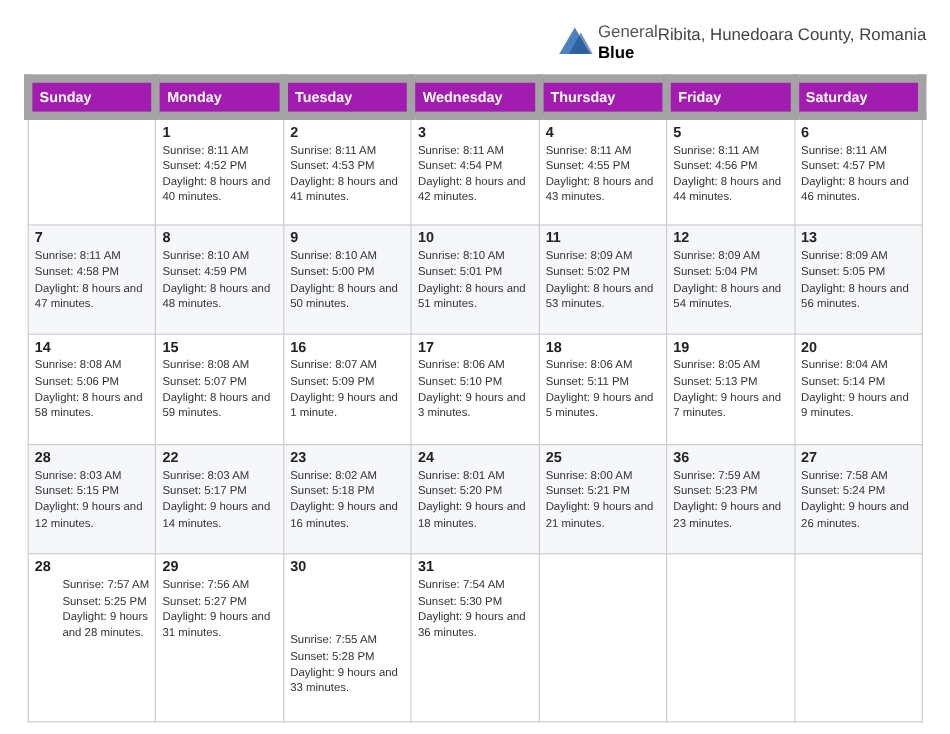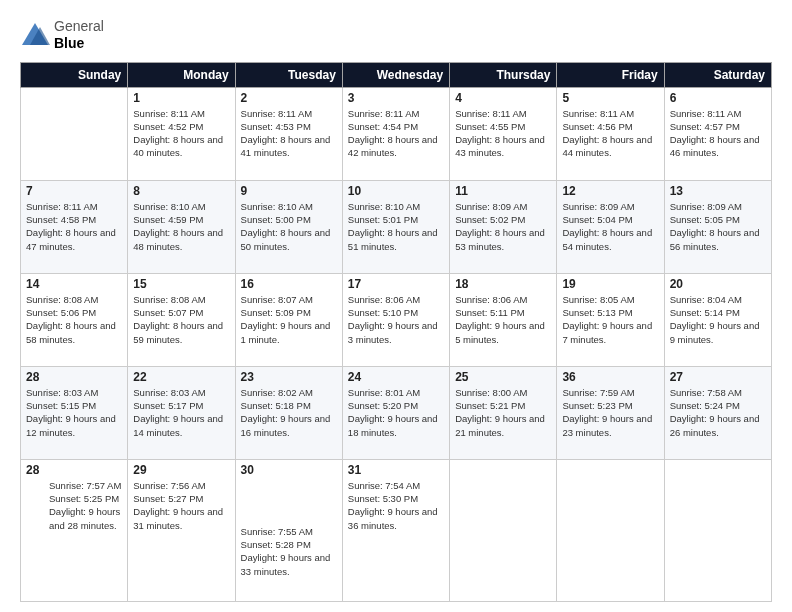--- a/index.html
+++ b/index.html
@@ -12,21 +12,21 @@
     }
     .page {
       width: 792px;
       height: 612px;
       padding: 18px 20px 10px 20px;
       display: flex;
       flex-direction: column;
     }
     .header {
       display: flex;
-      justify-content: flex-start;
+      justify-content: flex-end;
       align-items: flex-start;
       margin-bottom: 10px;
     }
     .logo {
       display: flex;
       align-items: center;
       gap: 4px;
     }
     .logo-text {
       font-size: 14px;
@@ -52,27 +52,27 @@
       color: #444;
       margin-top: 2px;
     }
     .calendar {
       width: 100%;
       border-collapse: collapse;
       flex: 1;
       font-size: 10px;
     }
     .calendar th {
-      background-color: #0f172a;
+      background-color: #a21caf;
       color: #fff;
-      text-align: right;
+      text-align: left;
       padding: 5px 6px;
       font-size: 12px;
       font-weight: bold;
-      border: 1px solid #a3a3a3;
+      border: 7px solid #a3a3a3;
     }
     .calendar td {
       border: 1px solid #ccc;
       vertical-align: top;
       padding: 3px 5px;
       width: calc(100% / 7);
       height: 80px;
     }
     .calendar tr:nth-child(even) td {
       background-color: #f5f7fa;
@@ -105,20 +105,21 @@
       <svg class="logo-icon" viewBox="0 0 30 28" xmlns="http://www.w3.org/2000/svg">
         <polygon points="15,2 28,24 2,24" fill="#2a6bb5" opacity="0.85"></polygon>
         <polygon points="20,6 30,24 10,24" fill="#1a4f8a" opacity="0.6"></polygon>
       </svg>
       <div class="logo-text">
         <div class="logo-general">General</div>
         <div class="logo-blue">Blue</div>
       </div>
     </div>
     <div class="title-block">
+      <div class="location">Ribita, Hunedoara County, Romania</div>
     </div>
   </div>
 
   <table class="calendar">
     <thead>
       <tr>
       <th>Sunday</th>
           <th>Monday</th>
           <th>Tuesday</th>
           <th>Wednesday</th>

